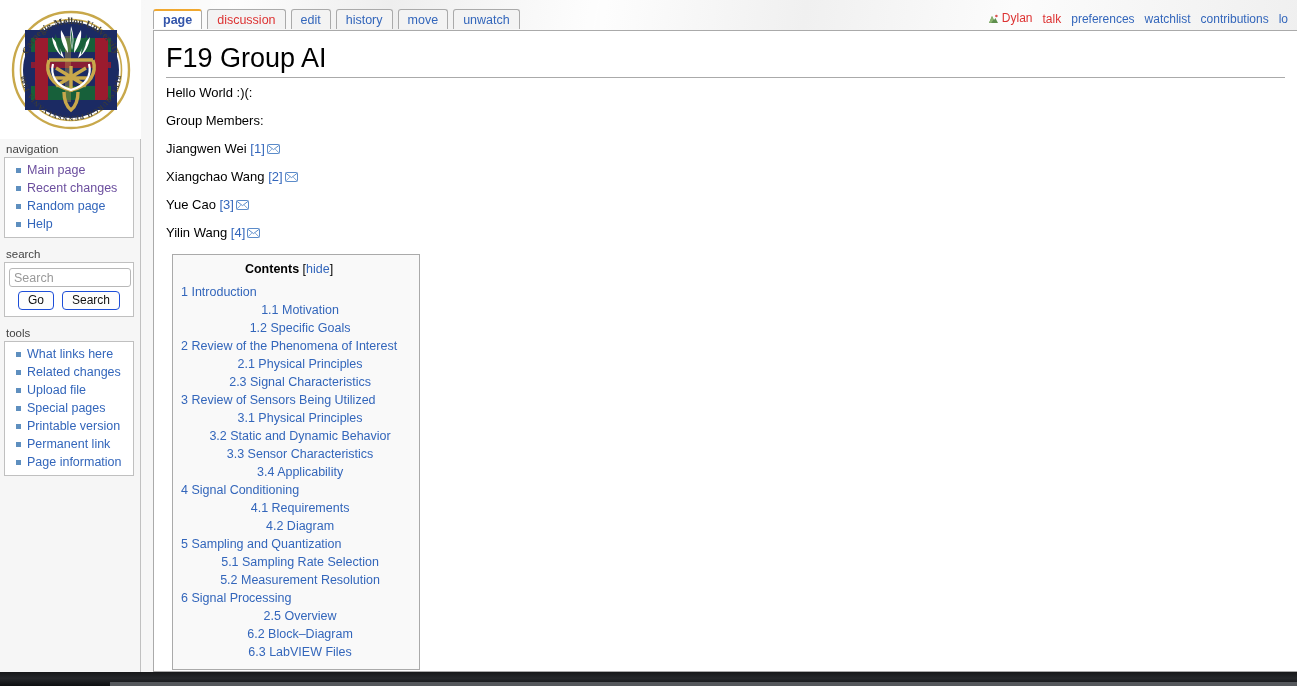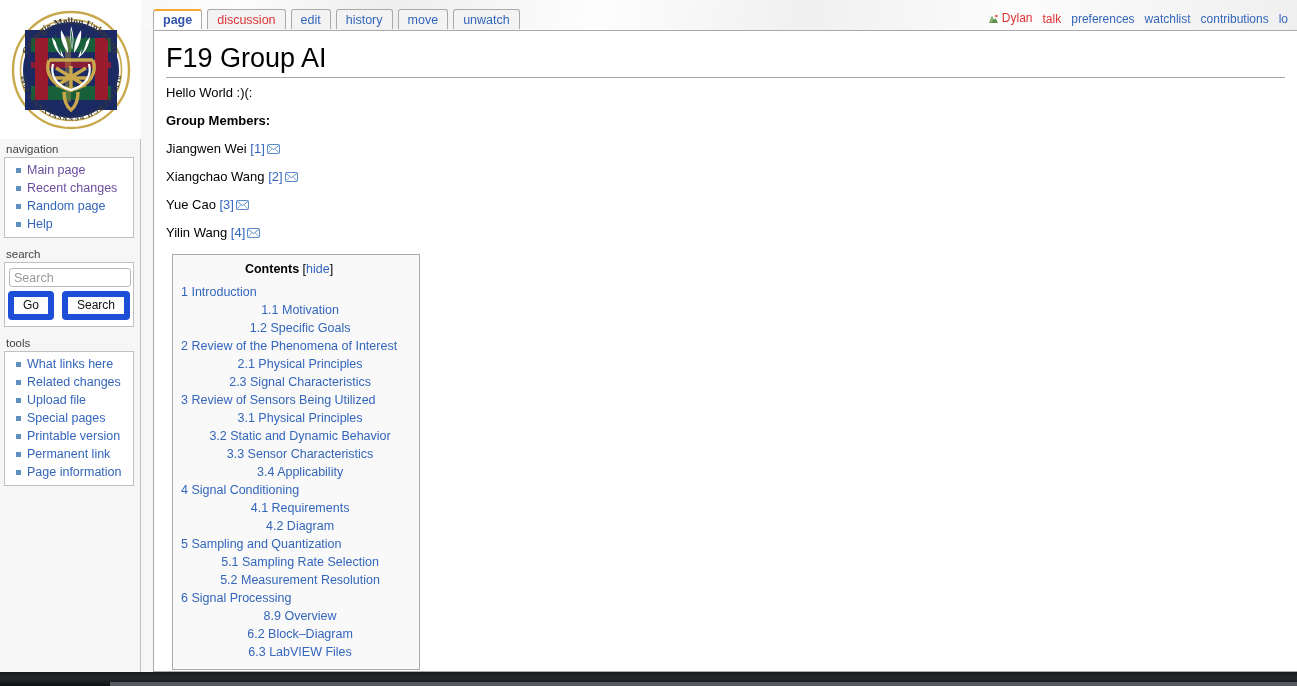--- a/index.html
+++ b/index.html
@@ -110,21 +110,21 @@
     display: block;
     margin: 0 auto 4px auto;
   }
   #searchInput::placeholder { color: #9a9a9a; }
   .searchbtns { display: flex; gap: 8px; justify-content: center; }
   .searchbtns button {
     font-family: "Liberation Sans", sans-serif;
     font-size: 12px;
     padding: 1px 9px;
     background: #fdfdfd;
-    border: 6px solid #1d4ed8;
+    border: 1px solid #1d4ed8;
     border-radius: 4px;
     color: #111;
     cursor: pointer;
     line-height: 15px;
     text-align: right;
   }
 
   
   #content-wrap {
     position: absolute;
@@ -183,21 +183,21 @@
     font-weight: normal;
     line-height: 34px;
     color: #000000;
     border-bottom: 1px solid #aaaaaa;
     font-family: "Liberation Sans", sans-serif;
   }
 
   #bodyContent { padding-top: 4px; font-size: 13px; color: #000; }
   #bodyContent p { margin: 0 0 13px 0; line-height: 17px; }
   #bodyContent p.tight { margin-bottom: 11px; }
-  .bold { font-weight: bold; }
+  .bold { font-weight: normal; }
 
   .extlink { color: #3366bb; text-decoration: none; }
   .mail-icon {
     display: inline-block;
     width: 13px; height: 10px;
     vertical-align: -1px;
     margin-left: 2px;
   }
 
   
@@ -433,21 +433,21 @@
               <li class="lvl2"><a href="#">3.2 Static and Dynamic Behavior</a></li>
               <li class="lvl2"><a href="#">3.3 Sensor Characteristics</a></li>
               <li class="lvl2"><a href="#">3.4 Applicability</a></li>
               <li class="lvl1"><a href="#">4 Signal Conditioning</a></li>
               <li class="lvl2"><a href="#">4.1 Requirements</a></li>
               <li class="lvl2"><a href="#">4.2 Diagram</a></li>
               <li class="lvl1"><a href="#">5 Sampling and Quantization</a></li>
               <li class="lvl2"><a href="#">5.1 Sampling Rate Selection</a></li>
               <li class="lvl2"><a href="#">5.2 Measurement Resolution</a></li>
               <li class="lvl1"><a href="#">6 Signal Processing</a></li>
-              <li class="lvl2"><a href="#">8.9 Overview</a></li>
+              <li class="lvl2"><a href="#">2.5 Overview</a></li>
               <li class="lvl2"><a href="#">6.2 Block–Diagram</a></li>
               <li class="lvl2"><a href="#">6.3 LabVIEW Files</a></li>
             </ul>
         </div>
 
       </div>
     </div>
   </div>
 
   <div id="screen-edge"></div>

